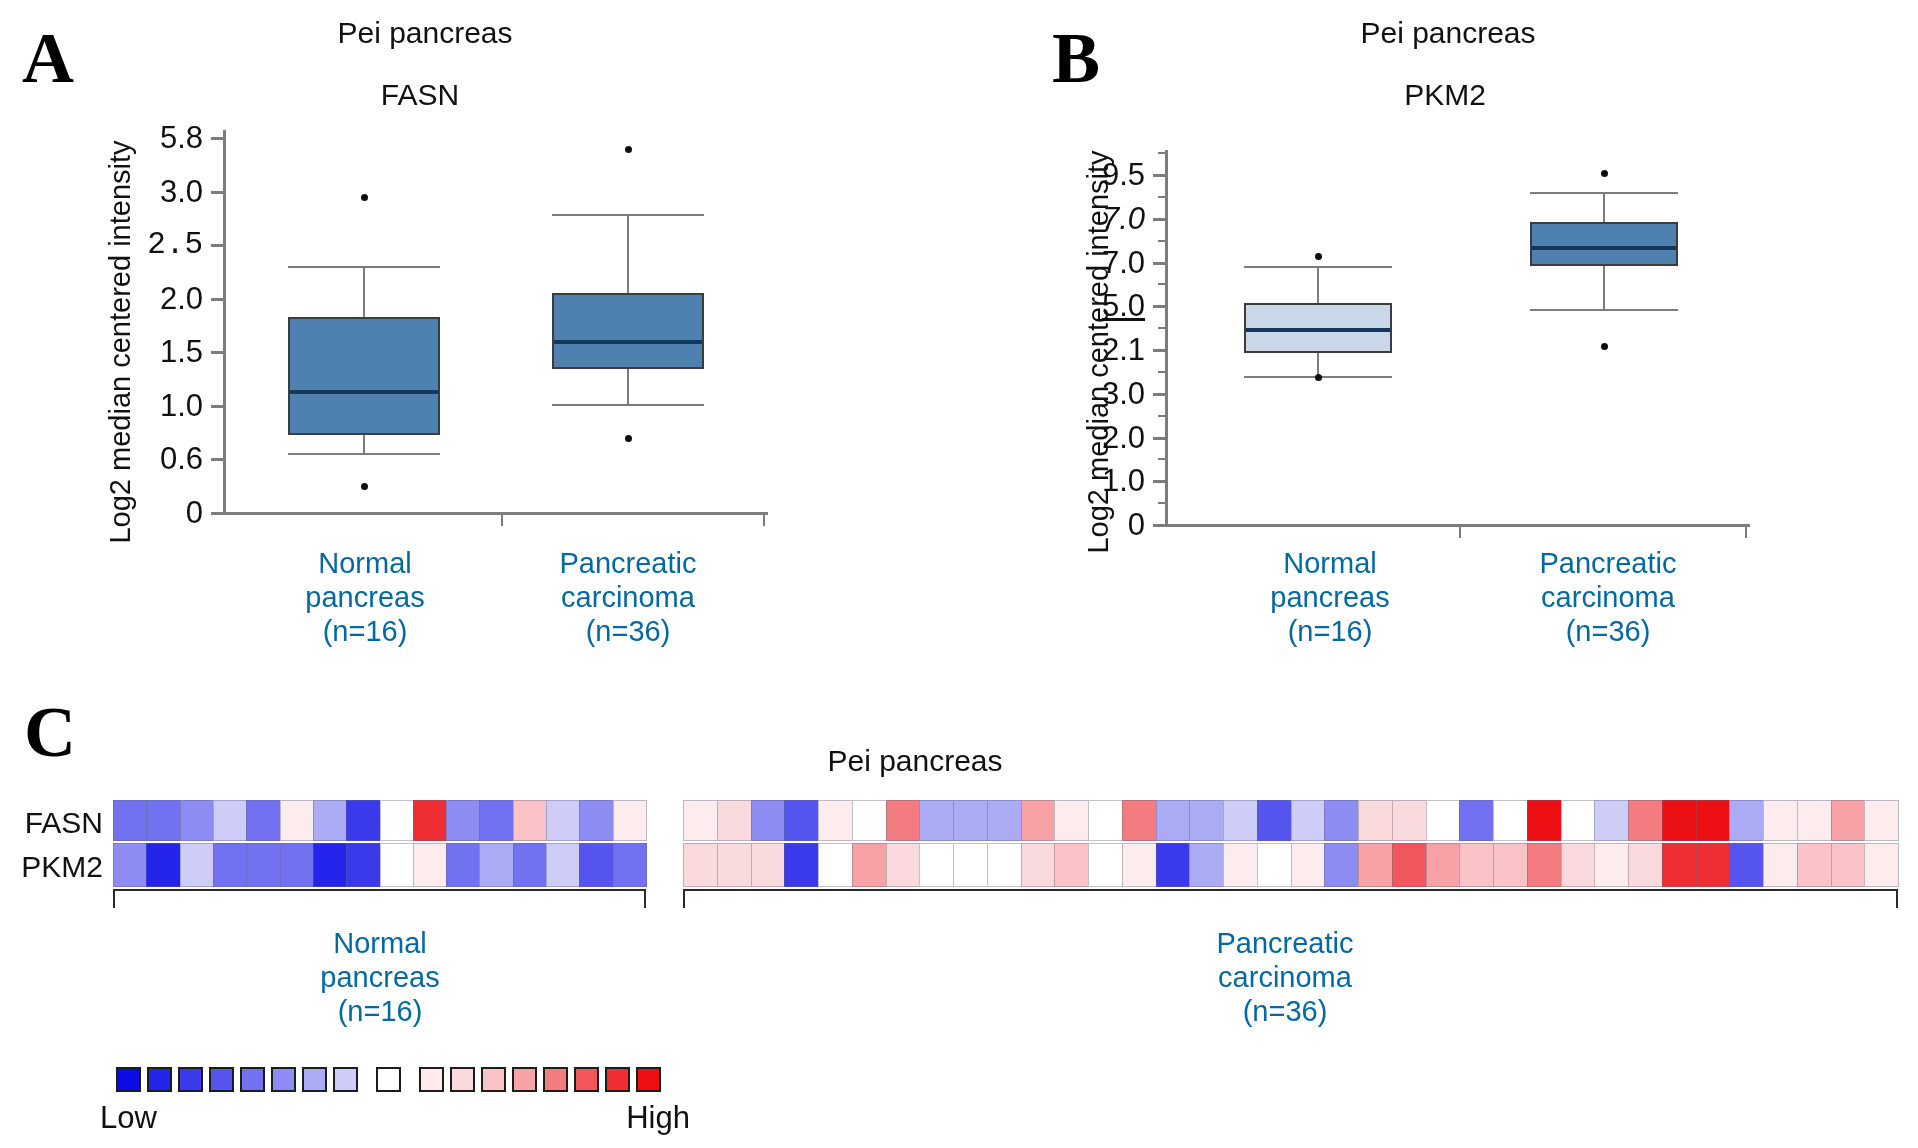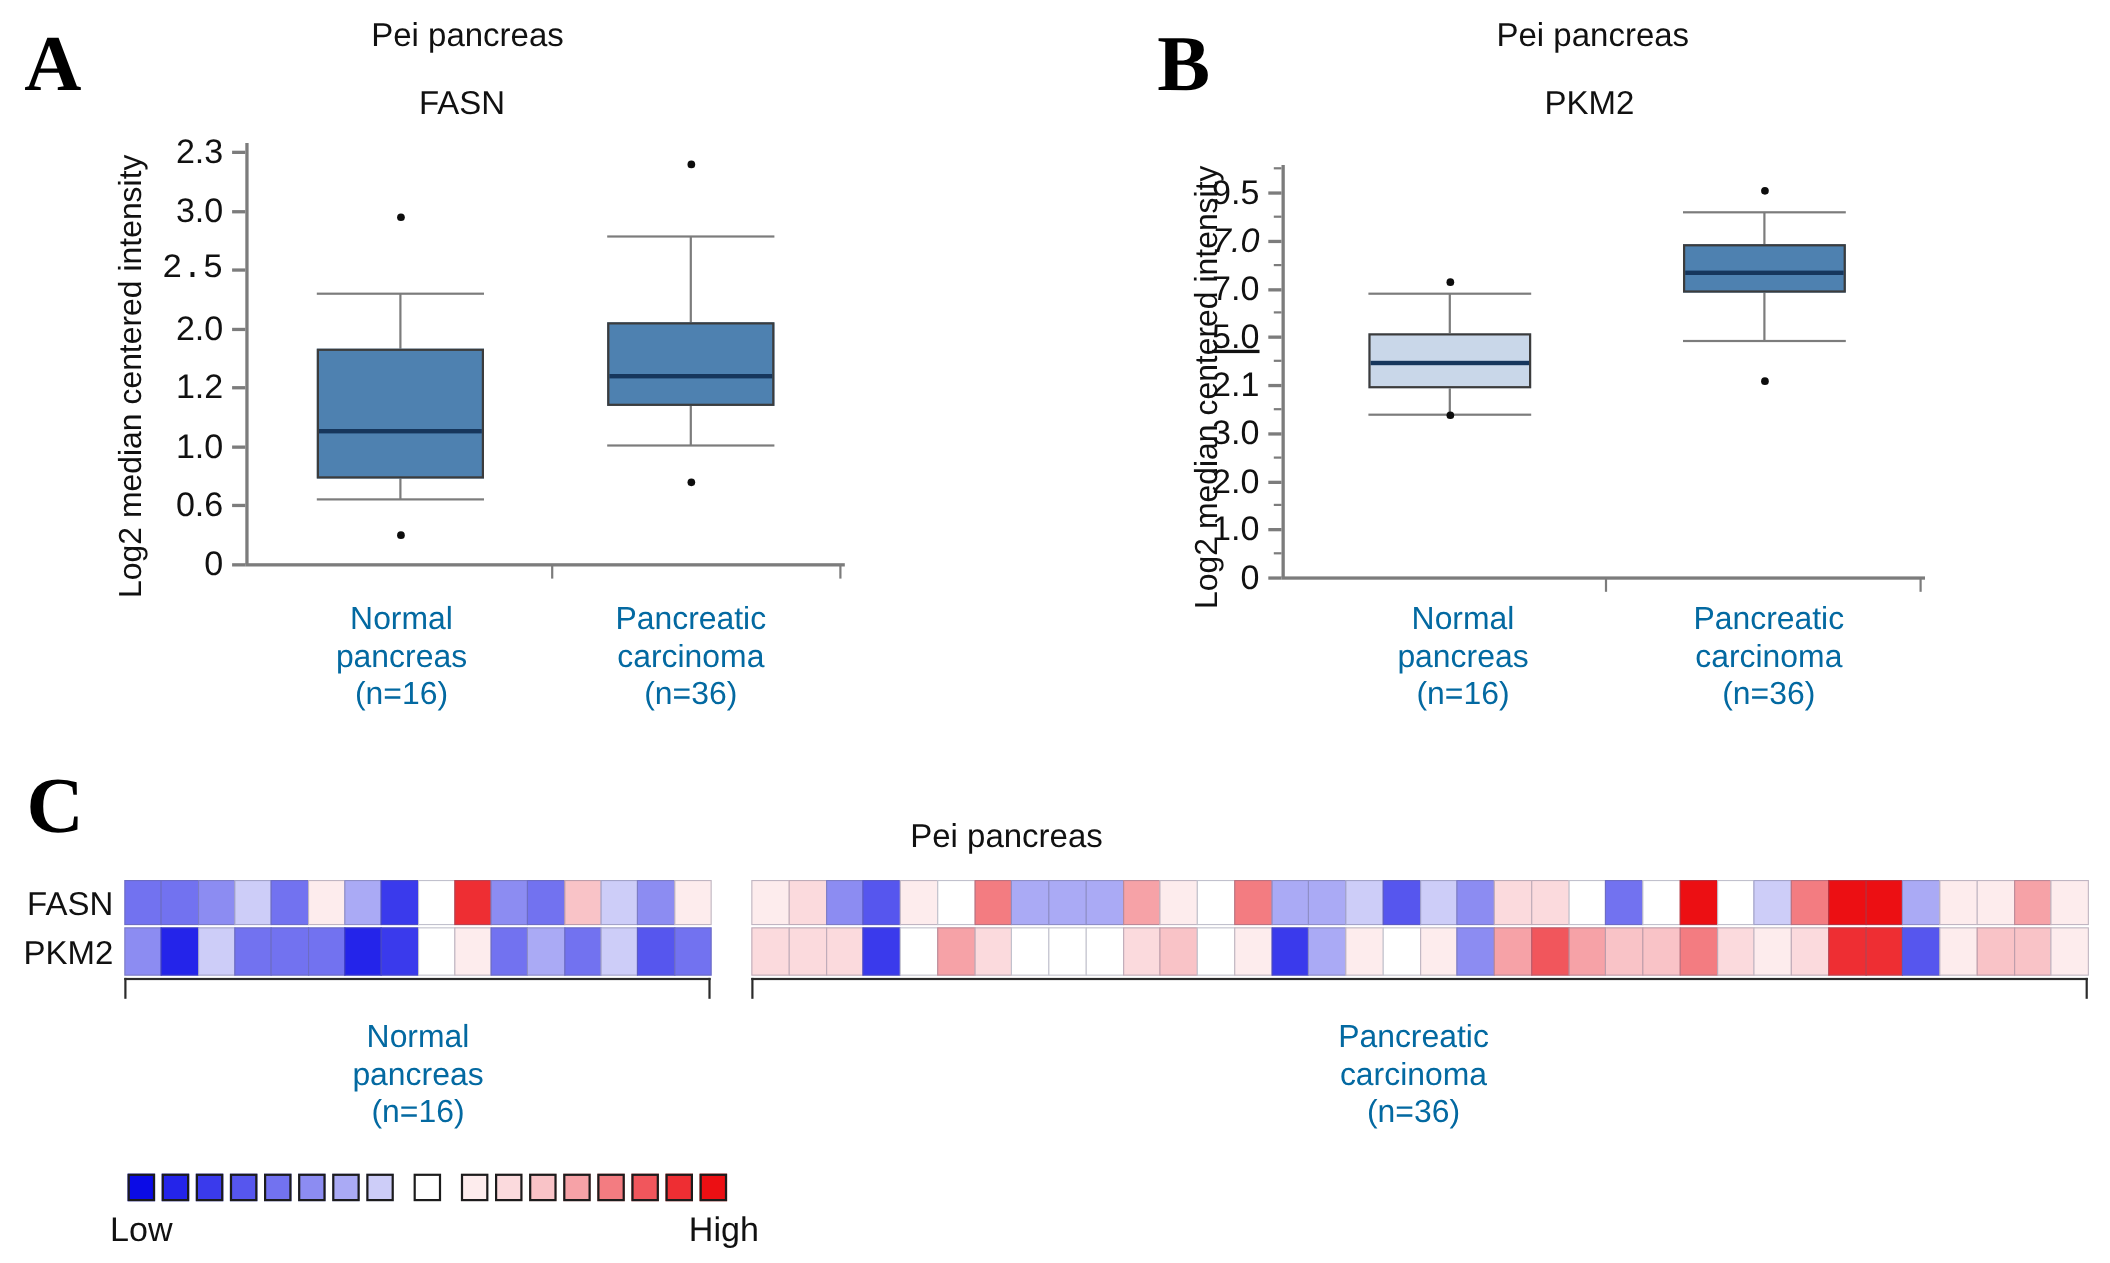--- a/index.html
+++ b/index.html
@@ -38,29 +38,29 @@
   <div id="plot-a">
       <div class="axis-line" style="left: 223px; top: 130px; width: 2.5px; height: 383px;"></div>
       <div class="axis-line" style="left: 223px; top: 512px; width: 545px; height: 2.5px;"></div>
       <div class="tick-mark" style="left: 211px; top: 512px; width: 12px; height: 3px;"></div>
       <div class="tick-label" style="left: 123px; top: 497px;">0</div>
       <div class="tick-mark" style="left: 211px; top: 458.43px; width: 12px; height: 3px;"></div>
       <div class="tick-label" style="left: 123px; top: 443.43px;">0.6</div>
       <div class="tick-mark" style="left: 211px; top: 404.86px; width: 12px; height: 3px;"></div>
       <div class="tick-label" style="left: 123px; top: 389.86px;">1.0</div>
       <div class="tick-mark" style="left: 211px; top: 351.29px; width: 12px; height: 3px;"></div>
-      <div class="tick-label" style="left: 123px; top: 336.29px;">1.2</div>
+      <div class="tick-label" style="left: 123px; top: 336.29px;">1.5</div>
       <div class="tick-mark" style="left: 211px; top: 297.72px; width: 12px; height: 3px;"></div>
       <div class="tick-label" style="left: 123px; top: 282.72px;">2.0</div>
       <div class="tick-mark" style="left: 211px; top: 244.15px; width: 12px; height: 3px;"></div>
       <div class="tick-label" style="left: 123px; top: 229.15px; font-family: Liberation Mono, monospace;">2.5</div>
       <div class="tick-mark" style="left: 211px; top: 190.58px; width: 12px; height: 3px;"></div>
       <div class="tick-label" style="left: 123px; top: 175.58px;">3.0</div>
       <div class="tick-mark" style="left: 211px; top: 137.01px; width: 12px; height: 3px;"></div>
-      <div class="tick-label" style="left: 123px; top: 122.01px;">2.3</div>
+      <div class="tick-label" style="left: 123px; top: 122.01px;">5.8</div>
       <div class="tick-mark" style="left: 501px; top: 513px; width: 2px; height: 13px;"></div>
       <div class="tick-mark" style="left: 763px; top: 513px; width: 2px; height: 13px;"></div>
       <div class="whisker" style="left: 363px; top: 266.578px; width: 2px; height: 50.3558px;"></div>
       <div class="whisker" style="left: 363px; top: 434.788px; width: 2px; height: 19.2852px;"></div>
       <div class="whisker" style="left: 288px; top: 265.578px; width: 152px; height: 2px;"></div>
       <div class="whisker" style="left: 288px; top: 453.073px; width: 152px; height: 2px;"></div>
       <div class="box-rect" style="left: 288px; top: 316.934px; width: 152px; height: 117.854px; background: rgb(78, 129, 176);"></div>
       <div class="median-line" style="left: 290px; top: 389.932px; width: 148px; height: 4px;"></div>
       <div class="outlier-dot" style="left: 361px; top: 193.937px;"></div>
       <div class="outlier-dot" style="left: 361px; top: 483.215px;"></div>

